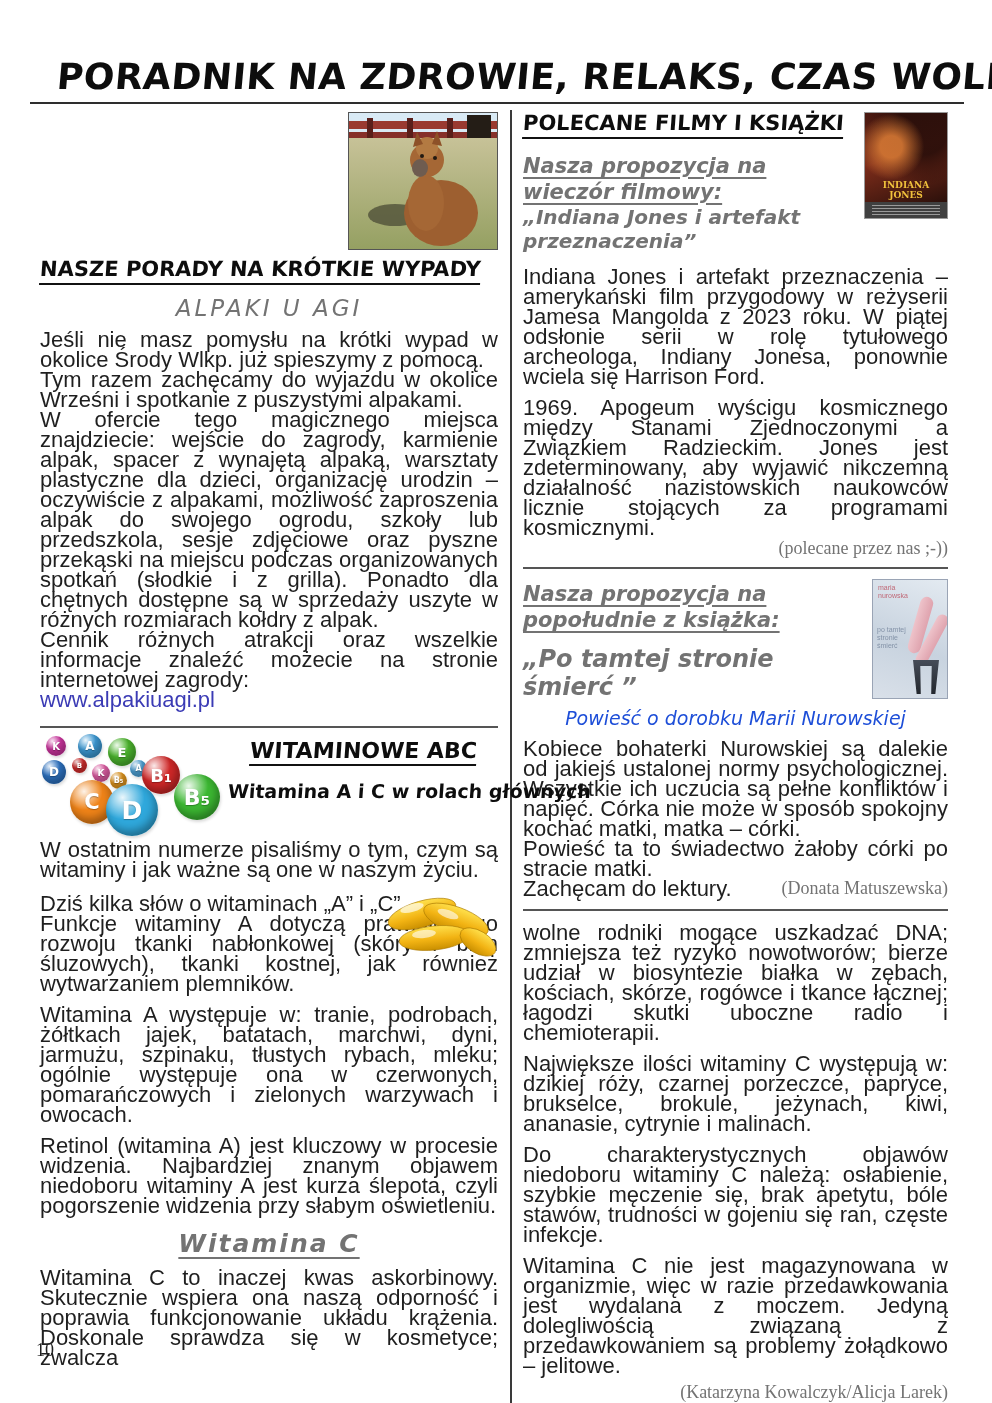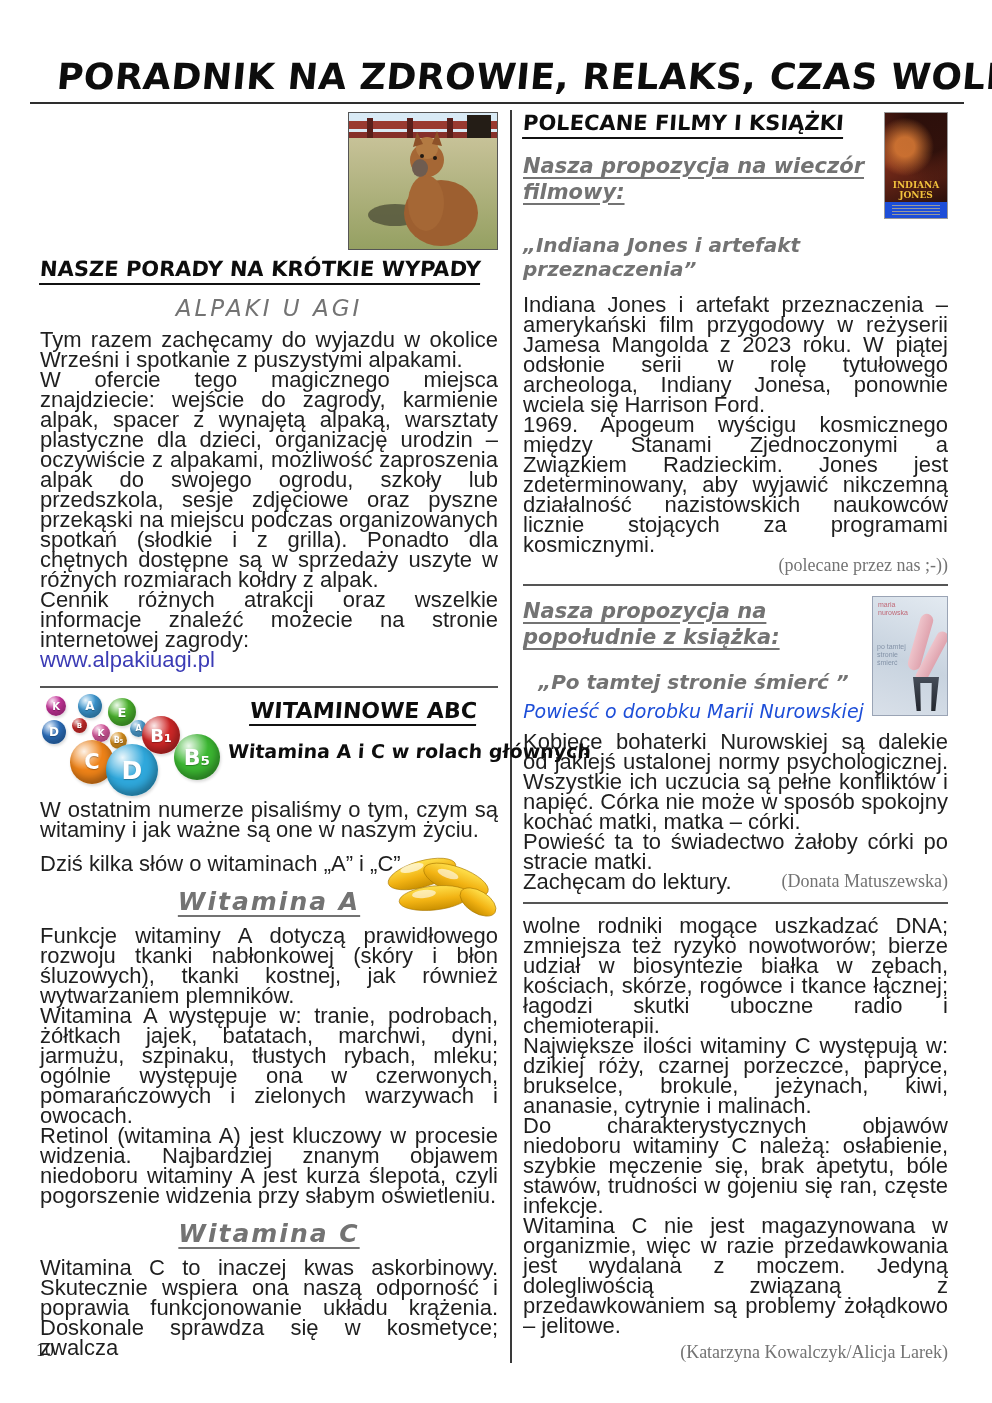--- a/index.html
+++ b/index.html
@@ -12,21 +12,21 @@
   .title-rule { position:absolute; top:102px; left:30px; right:28px; border-top:2px solid #2e2e2e; }
 
   
   .columns { position:absolute; top:110px; left:40px; right:44px; display:flex; align-items:stretch; }
   .col-left { width:470px; padding-right:12px; }
   .col-right { flex:1; border-left:2px solid #3a3a3a; padding-left:11px; }
 
   
   p.body { font-size:22px; line-height:20px; text-align:justify; }
   p.m0 { margin:0; }
-  p.gap { }
+  p.gap { margin-top:11px; }
   .marker { font-family:"DejaVu Sans", sans-serif; font-weight:bold; color:#0d0d0d; }
   .skew { display:inline-block; transform:skewX(-4deg); }
   .u-marker { border-bottom:2.5px solid #111; padding-bottom:1px; }
   .hand { font-family:"DejaVu Sans", sans-serif; font-style:italic; color:#737373; }
   .hand.bold { font-weight:bold; }
   .u-hand { text-decoration:underline; text-decoration-thickness:2px; text-underline-offset:4px; }
   .attr { font-family:"Liberation Serif", serif; font-size:18px; text-align:right; color:#737373; }
   a.site-link { color:#3b3bb5; text-decoration:none; }
 
   
@@ -48,43 +48,43 @@
   .vit-headers .h-abc { font-size:22px; }
   .vit-headers .h-sub { font-size:19px; margin-top:14px; white-space:nowrap; }
   .dzis-row { position:relative; margin-top:14px; }
   .pills { position:absolute; right:0; top:-6px; }
   .vit-h { text-align:center; font-size:25px; font-weight:bold; letter-spacing:2px; margin:13px 0 10px 0; }
   .vit-h span { text-decoration:underline; text-decoration-thickness:2px; text-underline-offset:5px; }
 
   
   .film-section { border-bottom:2px solid #555; padding-bottom:8px; }
   .film-section h2 { font-size:21px; line-height:26px; }
-  .poster { float:right; width:64px; height:107px; margin:2px 0 6px 8px; position:relative;
-    background:#1d4ed8; border:1px solid #999; overflow:hidden; }
+  .poster { float:right; width:84px; height:107px; margin:2px 0 6px 8px; position:relative;
+    background:#404040; border:1px solid #999; overflow:hidden; }
   .poster-art { position:absolute; left:0; right:0; top:0; bottom:16px;
     background: radial-gradient(circle at 32% 38%, rgba(214,120,52,.9) 0 14%, rgba(214,120,52,0) 42%),
                 radial-gradient(circle at 70% 18%, rgba(40,14,10,.9) 0 28%, rgba(40,14,10,0) 60%),
                 linear-gradient(160deg, #47170f, #7c2c1a 45%, #2b100b); }
   .poster-title { position:absolute; bottom:18px; left:0; right:0; text-align:center; color:#f0c13c;
     font-size:9px; font-weight:bold; line-height:1.05; font-family:"DejaVu Serif", serif; }
   .poster-credits { position:absolute; bottom:3px; left:7px; right:7px; height:10px;
     background: repeating-linear-gradient(to bottom, #9a9a9a 0 1px, transparent 1px 3px); }
   .hand-line { font-size:21px; line-height:26px; margin-top:14px; }
-  .film-title-line { font-size:20px; margin-top:28px; margin-bottom:14px; }
+  .film-title-line { font-size:20px; margin-top:0; margin-bottom:14px; }
   .book-section { border-bottom:2px solid #555; padding:8px 0 10px 0; }
   .book-cover { float:right; width:76px; height:120px; margin:2px 0 4px 8px; position:relative;
     background:linear-gradient(200deg,#e3eaf1,#c8d3df 55%,#d9e0e9); border:1px solid #9aa4b5; overflow:hidden; }
   .cover-author { position:absolute; top:4px; left:5px; font-size:7px; color:#c06a78; line-height:1.1; width:40px; }
   .cover-title { position:absolute; top:46px; left:4px; font-size:7px; color:#8493a8; line-height:1.15; width:38px; }
   .leg1, .leg2 { position:absolute; background:linear-gradient(90deg,#eec3ca,#dfa3ae); border-radius:8px; }
   .leg1 { width:13px; height:58px; right:20px; top:16px; transform:rotate(16deg); }
   .leg2 { width:12px; height:56px; right:9px; top:32px; transform:rotate(28deg); }
   .stool { position:absolute; bottom:4px; right:8px; width:26px; height:34px;
     background:linear-gradient(#454c58,#23272e); clip-path:polygon(0 0, 100% 0, 86% 100%, 70% 100%, 72% 18%, 28% 18%, 30% 100%, 14% 100%); }
-  .book-title-line { text-align:center; font-size:20px; margin-top:20px; }
+  .book-title-line { text-align:left; font-size:24px; margin-top:12px; }
   .book-subtitle { text-align:center; font-size:19px; color:#1d4ed8; margin:6px 0 10px 0; }
   .attr-inline { margin-top:-21px; }
   .vitc-cont { padding-top:12px; }
   .authors-line { margin-top:6px; }
 
   .page-num { position:absolute; left:36px; top:1340px; font-family:"Liberation Serif", serif; font-size:18px; }
 </style>
 </head>
 <body>
 
@@ -119,20 +119,21 @@
             <circle cx="78" cy="35" r="11" fill="#b37a42"></circle>
             <path d="M64 34 L68 19 L74 31 Z" fill="#8d5128"></path>
             <path d="M83 31 L88 18 L93 33 Z" fill="#8d5128"></path>
             <ellipse cx="71" cy="55" rx="8" ry="9" fill="#6e5c50"></ellipse>
             <circle cx="86" cy="45" r="2" fill="#231a12"></circle>
             <circle cx="73" cy="43" r="2" fill="#231a12"></circle>
           </svg>
         </div>
         <h2 class="marker"><span class="skew u-marker">NASZE PORADY NA KRÓTKIE WYPADY</span></h2>
         <h3 class="hand article-title">ALPAKI U AGI</h3>
+        <p class="body m0">Jeśli nie masz pomysłu na krótki wypad w okolice Środy Wlkp. już spieszymy z pomocą.</p>
         <p class="body m0">Tym razem zachęcamy do wyjazdu w okolice Wrześni i spotkanie z puszystymi alpakami.</p>
         <p class="body m0">W ofercie tego magicznego miejsca znajdziecie: wejście do zagrody, karmienie alpak, spacer z wynajętą alpaką, warsztaty plastyczne dla dzieci, organizację urodzin – oczywiście z alpakami, możliwość zaproszenia alpak do swojego ogrodu, szkoły lub przedszkola, sesje zdjęciowe oraz pyszne przekąski na miejscu podczas organizowanych spotkań (słodkie i z grilla). Ponadto dla chętnych dostępne są w sprzedaży uszyte w różnych rozmiarach kołdry z alpak.</p>
         <p class="body m0">Cennik różnych atrakcji oraz wszelkie informacje znaleźć możecie na stronie internetowej zagrody:</p>
         <p class="body m0"><a class="site-link" href="#">www.alpakiuagi.pl</a></p>
       </section>
 
       <section class="vitamins">
         <div class="vit-top">
           <div class="balls-cluster">
               <div class="ball" style="left: 4px; top: 2px; width: 20px; height: 20px; font-size: 10px; background-color: rgb(216, 56, 168);">K</div>
@@ -168,21 +169,20 @@
               <ellipse cx="40" cy="26" rx="35" ry="13" fill="url(#gold)" transform="rotate(-16 40 26)" stroke="#a87700" stroke-width="0.6"></ellipse>
               <ellipse cx="74" cy="32" rx="34" ry="13" fill="url(#gold)" transform="rotate(20 74 32)" stroke="#a87700" stroke-width="0.6"></ellipse>
               <ellipse cx="52" cy="50" rx="35" ry="12" fill="url(#gold)" transform="rotate(-6 52 50)" stroke="#a87700" stroke-width="0.6"></ellipse>
               <ellipse cx="96" cy="54" rx="20" ry="11" fill="url(#gold)" transform="rotate(32 96 54)" stroke="#a87700" stroke-width="0.6"></ellipse>
               <ellipse cx="30" cy="20" rx="12" ry="4" fill="#fff" opacity="0.65" transform="rotate(-16 30 20)"></ellipse>
               <ellipse cx="66" cy="26" rx="11" ry="4" fill="#fff" opacity="0.6" transform="rotate(20 66 26)"></ellipse>
               <ellipse cx="42" cy="46" rx="12" ry="4" fill="#fff" opacity="0.6" transform="rotate(-6 42 46)"></ellipse>
             </svg>
           </div>
         </div>
-        <div class="hand vit-h"><span>Witamina A</span></div>
         <p class="body">Funkcje witaminy A dotyczą prawidłowego rozwoju tkanki nabłonkowej (skóry i błon śluzowych), tkanki kostnej, jak również wytwarzaniem plemników.</p>
         <p class="body gap">Witamina A występuje w: tranie, podrobach, żółtkach jajek, batatach, marchwi, dyni, jarmużu, szpinaku, tłustych rybach, mleku; ogólnie występuje ona w czerwonych, pomarańczowych i zielonych warzywach i owocach.</p>
         <p class="body gap">Retinol (witamina A) jest kluczowy w procesie widzenia. Najbardziej znanym objawem niedoboru witaminy A jest kurza ślepota, czyli pogorszenie widzenia przy słabym oświetleniu.</p>
         <div class="hand vit-h"><span>Witamina C</span></div>
         <p class="body">Witamina C to inaczej kwas askorbinowy. Skutecznie wspiera ona naszą odporność i poprawia funkcjonowanie układu krążenia. Doskonale sprawdza się w kosmetyce; zwalcza</p>
       </section>
     </div>
 
     <div class="col-right">
 

